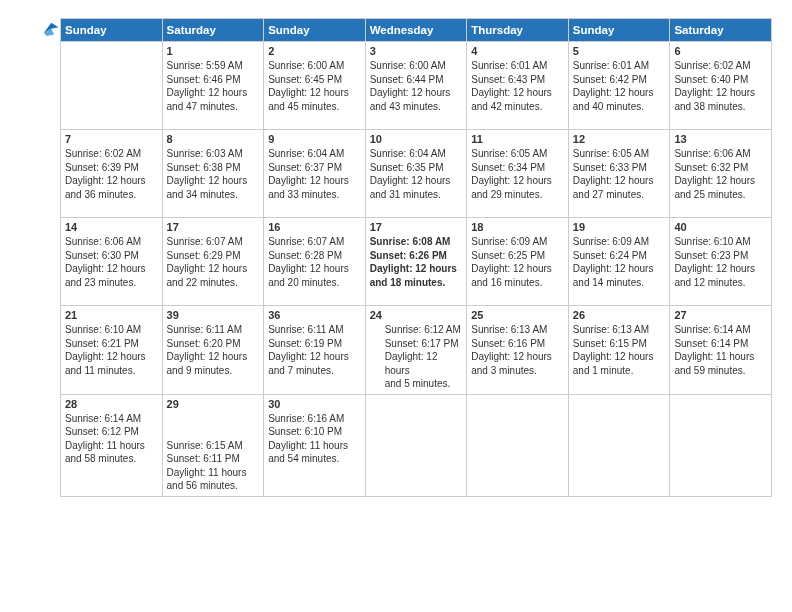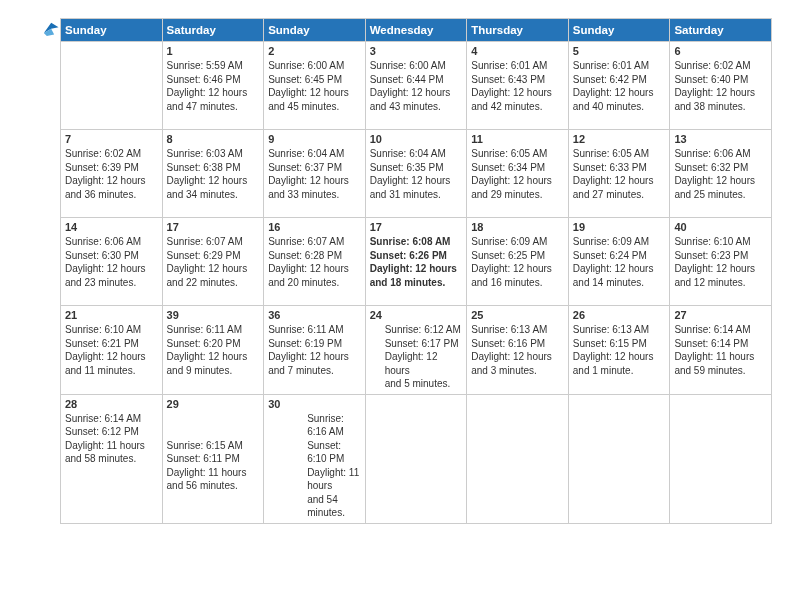--- a/index.html
+++ b/index.html
@@ -335,21 +335,21 @@
           </td>
           <td>
             <span class="day-number">29</span>
             <div class="cell-text" style="white-space: pre-line; margin-top: 29px;">Sunrise: 6:15 AM
 Sunset: 6:11 PM
 Daylight: 11 hours
 and 56 minutes.</div>
           </td>
           <td>
             <span class="day-number">30</span>
-            <div class="cell-text" style="white-space: pre-line; margin-left: 39px;">Sunrise: 6:16 AM
+            <div class="cell-text" style="white-space: pre-line;">Sunrise: 6:16 AM
 Sunset: 6:10 PM
 Daylight: 11 hours
 and 54 minutes.</div>
           </td>
           <td class="empty-cell"></td>
           <td class="empty-cell"></td>
           <td class="empty-cell"></td>
           <td class="empty-cell"></td>
         </tr>
       </tbody>

